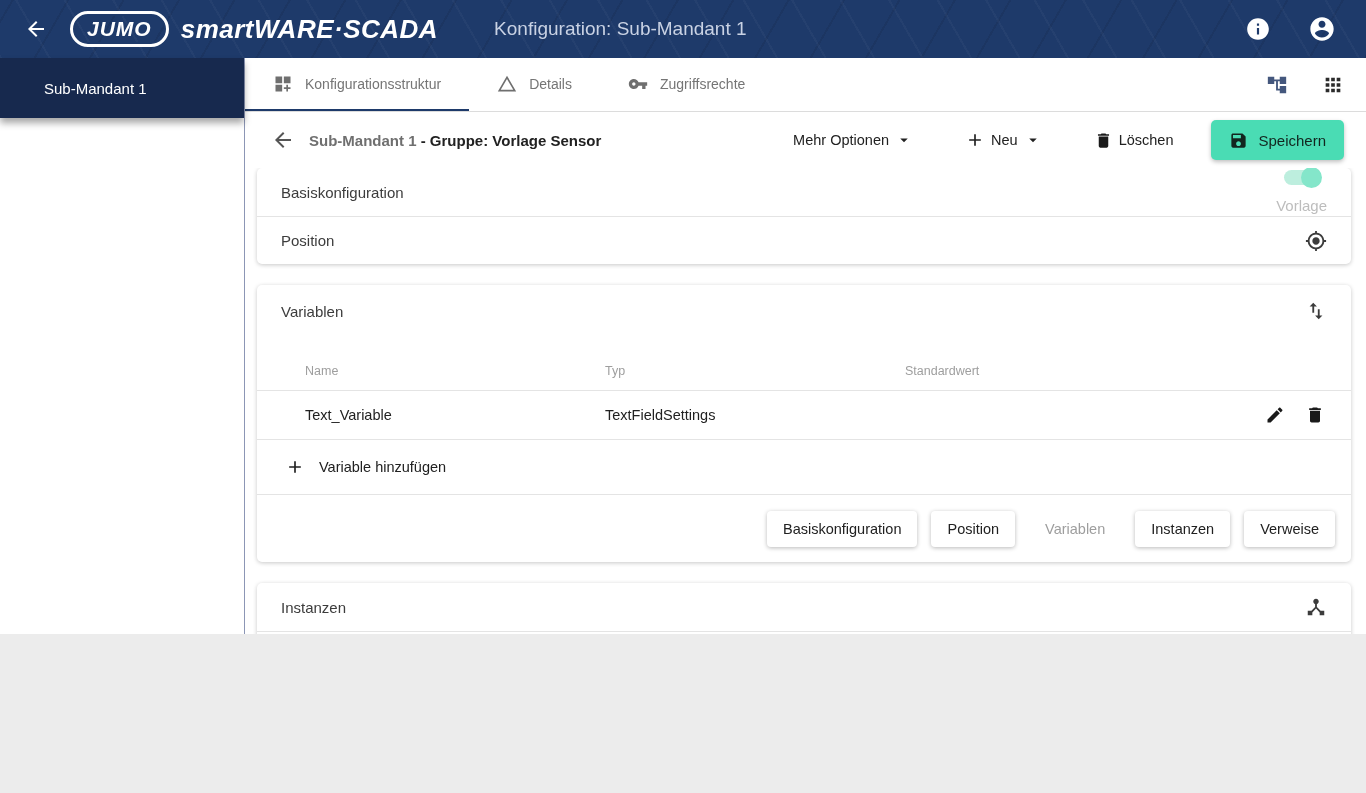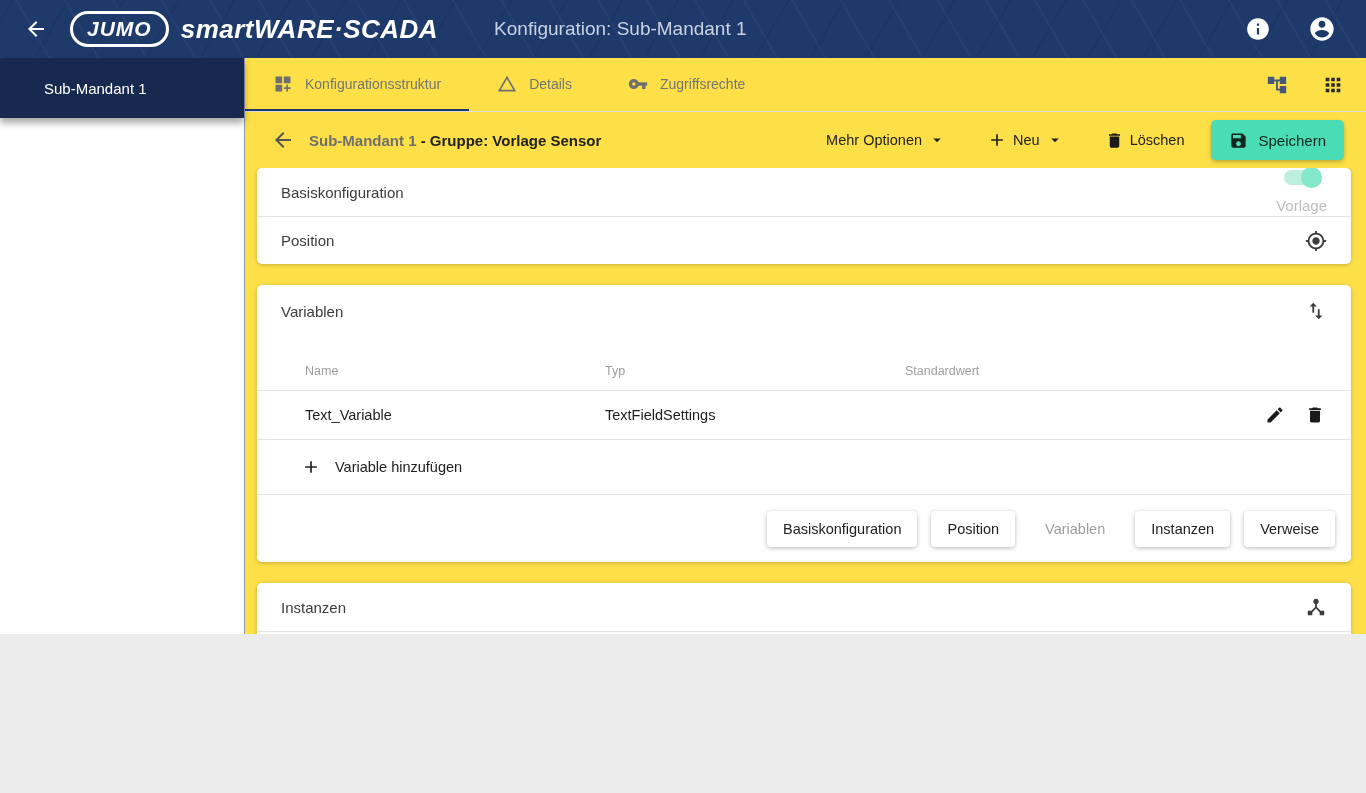--- a/index.html
+++ b/index.html
@@ -24,40 +24,40 @@
   .topbar-right { margin-left:auto; display:flex; align-items:center; gap:36px; padding-right:14px; }
   .topbar-right .icon-btn { width:28px; height:28px; display:flex; align-items:center; justify-content:center; cursor:pointer; }
 
   
   .app-body { display:flex; height:576px; }
   .sidebar { width:245px; background:#fff; border-right:1px solid #8c96b5; display:flex; flex-direction:column; }
   .sidebar-header {
     height:60px; background:#17294e; color:#fff; display:flex; align-items:center;
     padding-left:44px; font-size:15px; box-shadow:0 5px 7px rgba(0,0,0,.35); position:relative; z-index:2;
   }
-  .main { flex:1; display:flex; flex-direction:column; background:#fde047; overflow:hidden; }
+  .main { flex:1; display:flex; flex-direction:column; background:#ffffff; overflow:hidden; }
 
   
   .tabbar { height:54px; display:flex; align-items:stretch; border-bottom:1px solid #dcdcdc; }
   .tab {
     display:flex; align-items:center; gap:12px; padding:0 28px; font-size:14px; color:#757575;
     border-bottom:2px solid transparent; cursor:pointer;
   }
   .tab.active { border-bottom-color:#1e3a6a; }
   .tab svg { color:#6f6f6f; }
   .tabbar-right { margin-left:auto; display:flex; align-items:center; gap:34px; padding-right:22px; }
   .tabbar-right .icon-btn { cursor:pointer; display:flex; }
 
   
   .toolbar { height:56px; display:flex; align-items:center; padding:0 22px 0 20px; }
   .toolbar .back { width:36px; height:36px; display:flex; align-items:center; justify-content:center; color:#555; cursor:pointer; }
   .page-title { margin-left:8px; font-size:15px; flex:1; white-space:nowrap; overflow:hidden; }
   .page-title .muted { color:#6f6f6f; }
   .page-title .strong { color:#212121; }
-  .toolbar-actions { display:flex; align-items:center; gap:13px; }
+  .toolbar-actions { display:flex; align-items:center; gap:24px; }
   .text-btn {
     display:flex; align-items:center; gap:6px; padding:0 14px; height:38px; font-size:14.5px; font-weight:500;
     color:#212121; background:transparent; border:none; cursor:pointer; font-family:inherit; border-radius:4px;
   }
   .save-btn {
     display:flex; align-items:center; gap:10px; height:40px; padding:0 18px; border:none; border-radius:5px;
     background:#4adcb4; color:#12261f; font-size:15px; font-weight:500; font-family:inherit; cursor:pointer;
     box-shadow:0 2px 4px rgba(0,0,0,.25);
     justify-content:center;
   }
@@ -78,21 +78,21 @@
   .toggle-label { font-size:15px; color:#bdbdbd; }
 
   
   .vars-header { height:52px; display:flex; align-items:center; padding:0 24px; }
   .vars-table { margin-top:14px; }
   .t-row { display:grid; grid-template-columns:300px 300px 1fr 120px; align-items:center; padding-left:48px; }
   .t-head { height:40px; color:#9e9e9e; font-size:12.5px; border-bottom:1px solid #e4e4e4; }
   .t-body { height:49px; font-size:14.5px; color:#212121; border-bottom:1px solid #e4e4e4; }
   .t-actions { display:flex; justify-content:flex-end; gap:20px; padding-right:26px; }
   .t-actions .icon-plain { color:#1a1a1a; }
-  .add-row { height:54px; display:flex; align-items:center; gap:14px; padding-left:44px; font-size:14.5px; color:#212121; cursor:pointer; }
+  .add-row { height:54px; display:flex; align-items:center; gap:14px; padding-left:28px; font-size:14.5px; color:#212121; cursor:pointer; }
   .card-footer { border-top:1px solid #e4e4e4; height:68px; display:flex; align-items:center; justify-content:flex-end; gap:14px; padding-right:16px; }
   .nav-btn {
     height:36px; padding:0 16px; background:#fff; border:none; border-radius:4px; font-family:inherit;
     font-size:14.5px; color:#212121; box-shadow:0 1px 4px rgba(0,0,0,.28); cursor:pointer;
   }
   .nav-btn.disabled { background:transparent; box-shadow:none; color:#9e9e9e; cursor:default; }
 
   svg { display:block; }
 </style>
 </head>

